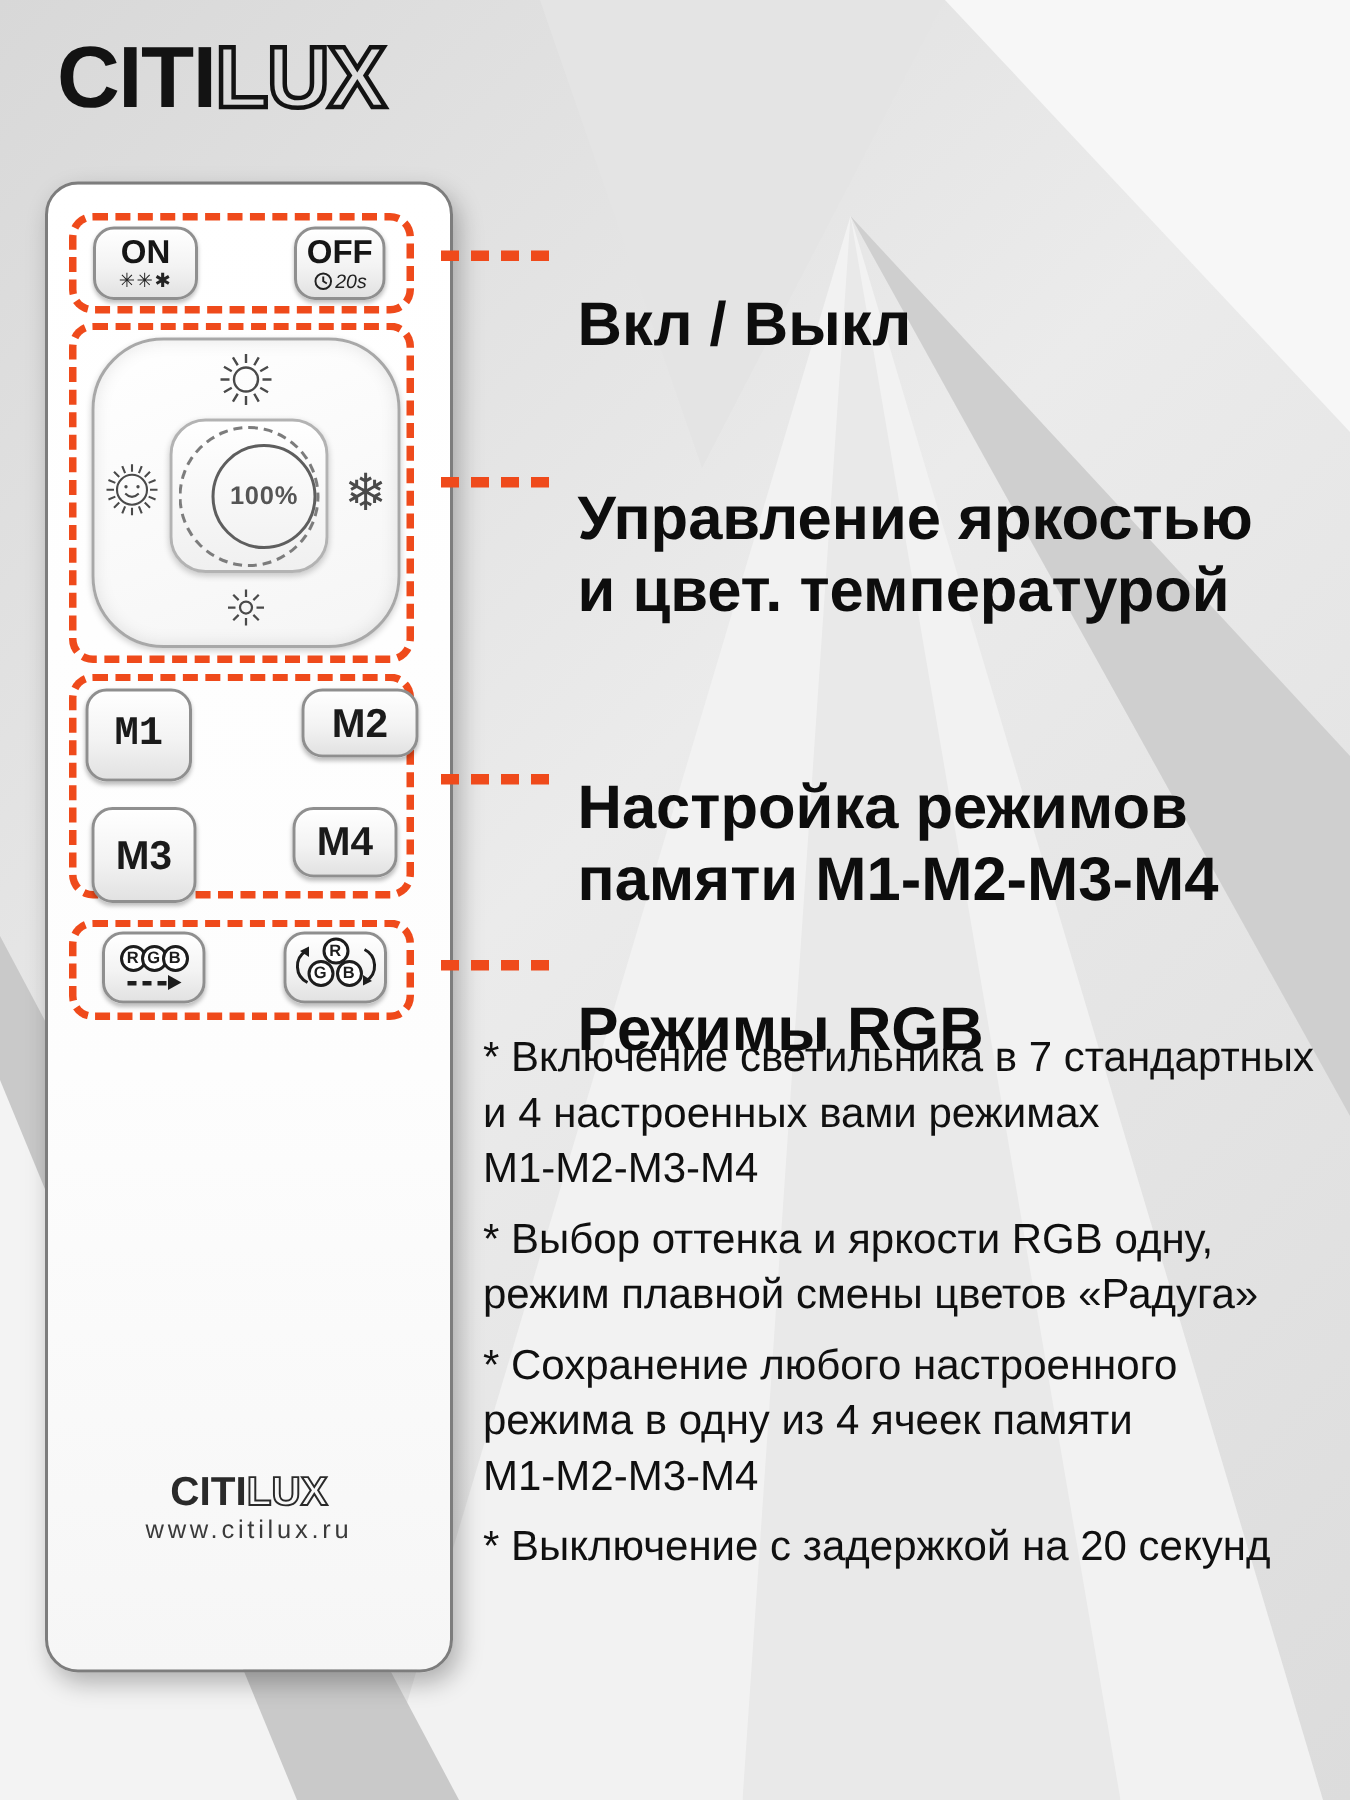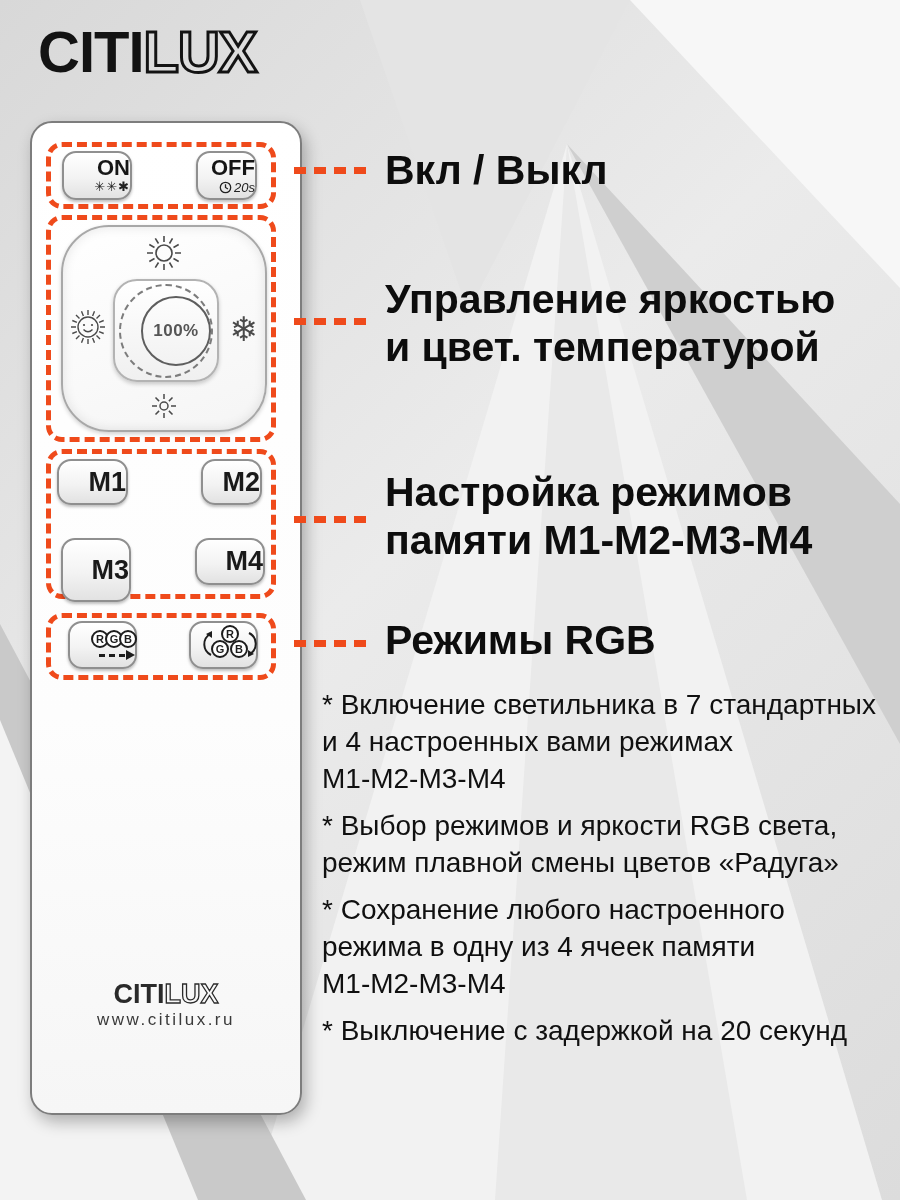--- a/index.html
+++ b/index.html
@@ -32,21 +32,21 @@
             background:linear-gradient(180deg,#ffffff 0%,#fdfdfd 60%,#f6f6f6 100%);
             border:2px solid #7d7d7d; border-radius:22px;
             box-shadow:4px 7px 16px rgba(0,0,0,.28); }
 
   .dash { position:absolute; border:5px dashed #EF4A1B; border-radius:16px; }
   .dash1 { left:14px; top:19px;  width:230px; height:67px; }
   .dash2 { left:14px; top:92px;  width:230px; height:227px; }
   .dash3 { left:14px; top:326px; width:230px; height:150px; }
   .dash4 { left:14px; top:490px; width:230px; height:67px; }
 
-  .key { position:absolute; display:flex; flex-direction:column; align-items:flex-end;
+  .key { position:absolute; display:flex; flex-direction:column; align-items:center;
          justify-content:center; background:linear-gradient(180deg,#ffffff 0%,#f3f3f3 55%,#e2e2e2 100%);
          border:2px solid #8f8f8f; border-radius:14px;
          box-shadow:0 2px 3px rgba(0,0,0,.25), inset 0 1px 0 #fff; }
   .key-label { font-size:22px; font-weight:bold; color:#161616; line-height:1; }
   .key-sub { font-size:13px; color:#222; line-height:1.1; margin-top:1px; letter-spacing:1px; }
   .on-key  { left:30px;  top:28px; width:70px; height:49px; }
   .off-key { left:164px; top:28px; width:61px; height:49px; }
   .off-sub { display:flex; align-items:center; gap:2px; font-style:italic; font-size:13px; color:#222; margin-top:1px; }
 
   
@@ -65,22 +65,22 @@
                 box-shadow:0 2px 4px rgba(0,0,0,.2), inset 0 1px 0 #fff;
                 display:flex; align-items:center; justify-content:center; }
   .rays { width:94px; height:94px; border:2px dashed #7c7c7c; border-radius:50%;
           display:flex; align-items:center; justify-content:flex-end; }
   .circle100 { width:70px; height:70px; border:2.5px solid #5e5e5e; border-radius:50%;
                display:flex; align-items:center; justify-content:center;
                font-size:17px; font-weight:bold; color:#555; letter-spacing:.5px; }
 
   
   .mkey { font-size:27px; font-weight:bold; color:#1a1a1a; }
-  .m1 { left:25px;  top:336px; width:71px; height:46px; }
-  .m2 { left:169px; top:336px; width:61px; height:46px; }
+  .m1 { left:25px;  top:336px; width:71px; height:62px;font-family:Liberation Mono, monospace; }
+  .m2 { left:169px; top:336px; width:78px; height:46px; }
   .m3 { left:29px;  top:415px; width:70px; height:64px; }
   .m4 { left:163px; top:415px; width:70px; height:47px; }
 
   
   .rgb-run   { left:36px;  top:498px; width:69px; height:48px; }
   .rgb-cycle { left:157px; top:498px; width:69px; height:48px; }
   .cletter { display:inline-flex; align-items:center; justify-content:center;
              width:18px; height:18px; border:2px solid #1d1d1d; border-radius:50%;
              font-size:11px; font-weight:bold; color:#1d1d1d; background:#fff; }
   .run-row { display:flex; margin-bottom:2px; }
@@ -101,21 +101,21 @@
   .logo-small { font-size:27px; font-weight:bold; letter-spacing:0; color:#2a2a2a; line-height:1; }
   .site { font-size:17px; color:#3a3a3a; letter-spacing:2.5px; margin-top:2px; }
 
   
   .connector { position:absolute; left:294px; width:74px; height:7px;
                background:repeating-linear-gradient(90deg,#EF4A1B 0 12px,transparent 12px 20px); }
   .c1 { top:167px; } .c2 { top:318px; } .c3 { top:516px; } .c4 { top:640px; }
 
   
   .callout { position:absolute; left:385px; font-size:41px; font-weight:bold;
-             color:#0d0d0d; line-height:1.16; white-space:pre-line; }
+             color:#0d0d0d; line-height:1.16; white-space:pre-line;margin-top:46px; }
   .h-power { top:147px; } .h-bright { top:276px; } .h-mem { top:469px; } .h-rgb { top:617px; }
 
   .features { position:absolute; left:322px; top:686px; width:575px;
               font-size:28px; color:#101010; }
   .features p { margin:0 0 10px 0; line-height:37px; white-space:pre-line; }
 </style>
 </head>
 <body>
 
 <div class="page">
@@ -229,21 +229,21 @@
   <div class="callout h-bright">Управление яркостью
 и цвет. температурой</div>
   <div class="callout h-mem">Настройка режимов
 памяти M1-M2-M3-M4</div>
   <div class="callout h-rgb">Режимы RGB</div>
 
   <div class="features">
     <p>* Включение светильника в 7 стандартных
 и 4 настроенных вами режимах
 M1-M2-M3-M4</p>
-    <p>* Выбор режимов и яркости RGB света,
+    <p>* Выбор оттенка и яркости RGB одну,
 режим плавной смены цветов «Радуга»</p>
     <p>* Сохранение любого настроенного
 режима  в одну из 4 ячеек памяти
 M1-M2-M3-M4</p>
     <p>* Выключение с задержкой на 20 секунд</p>
   </div>
 
 </div>
 
 </body></html>

